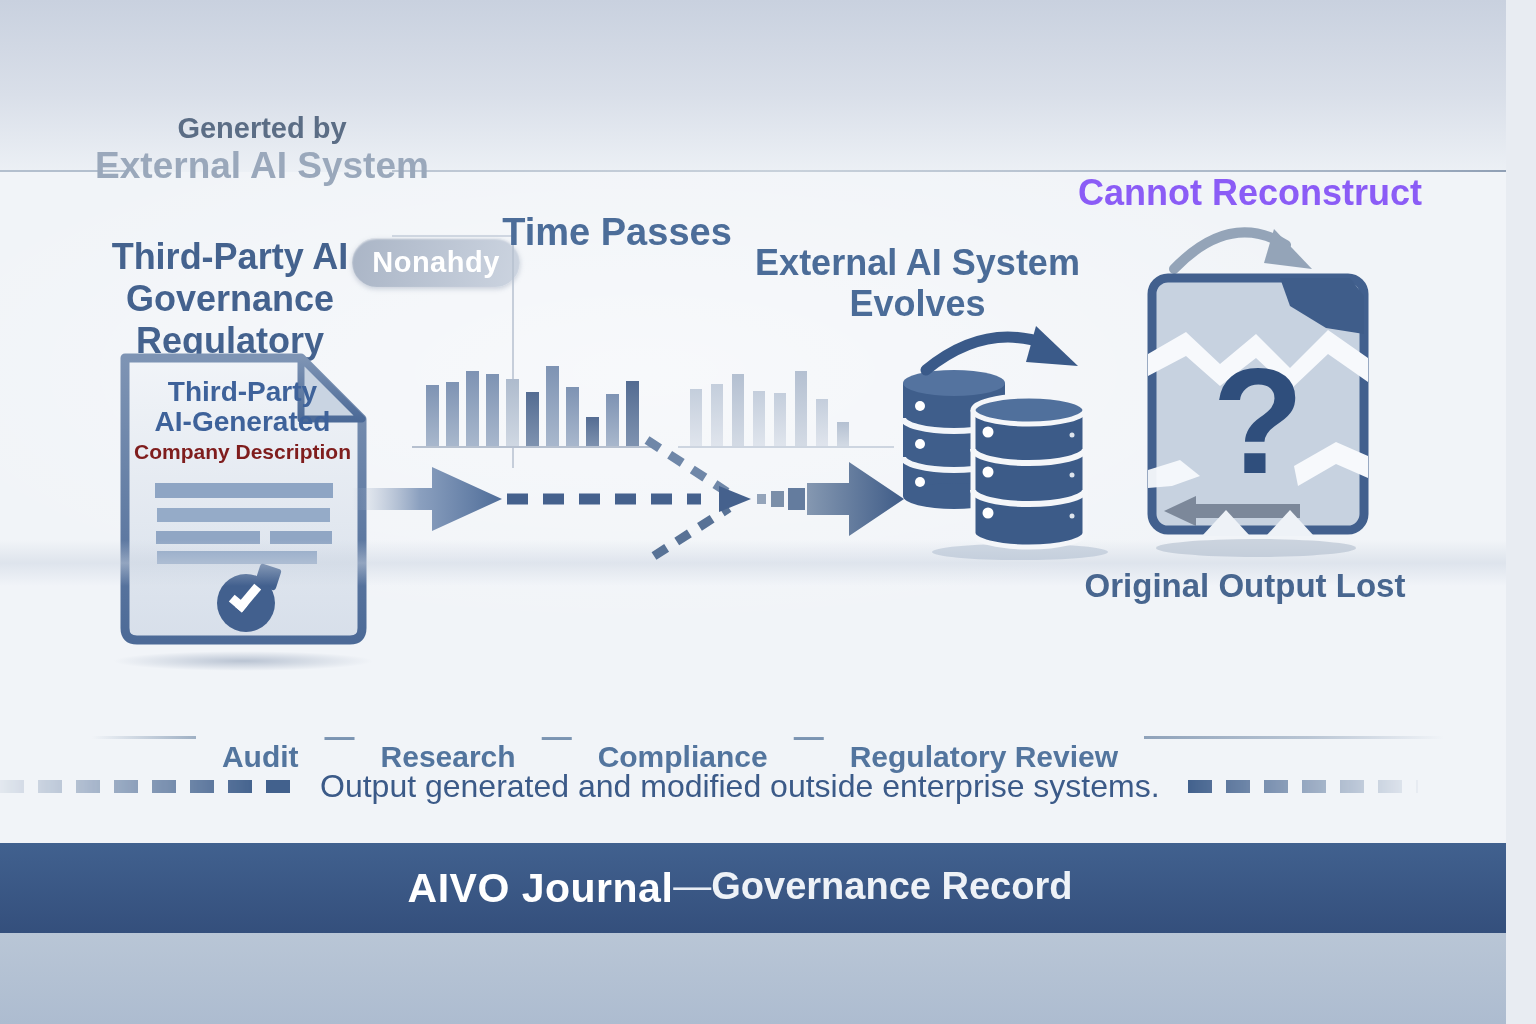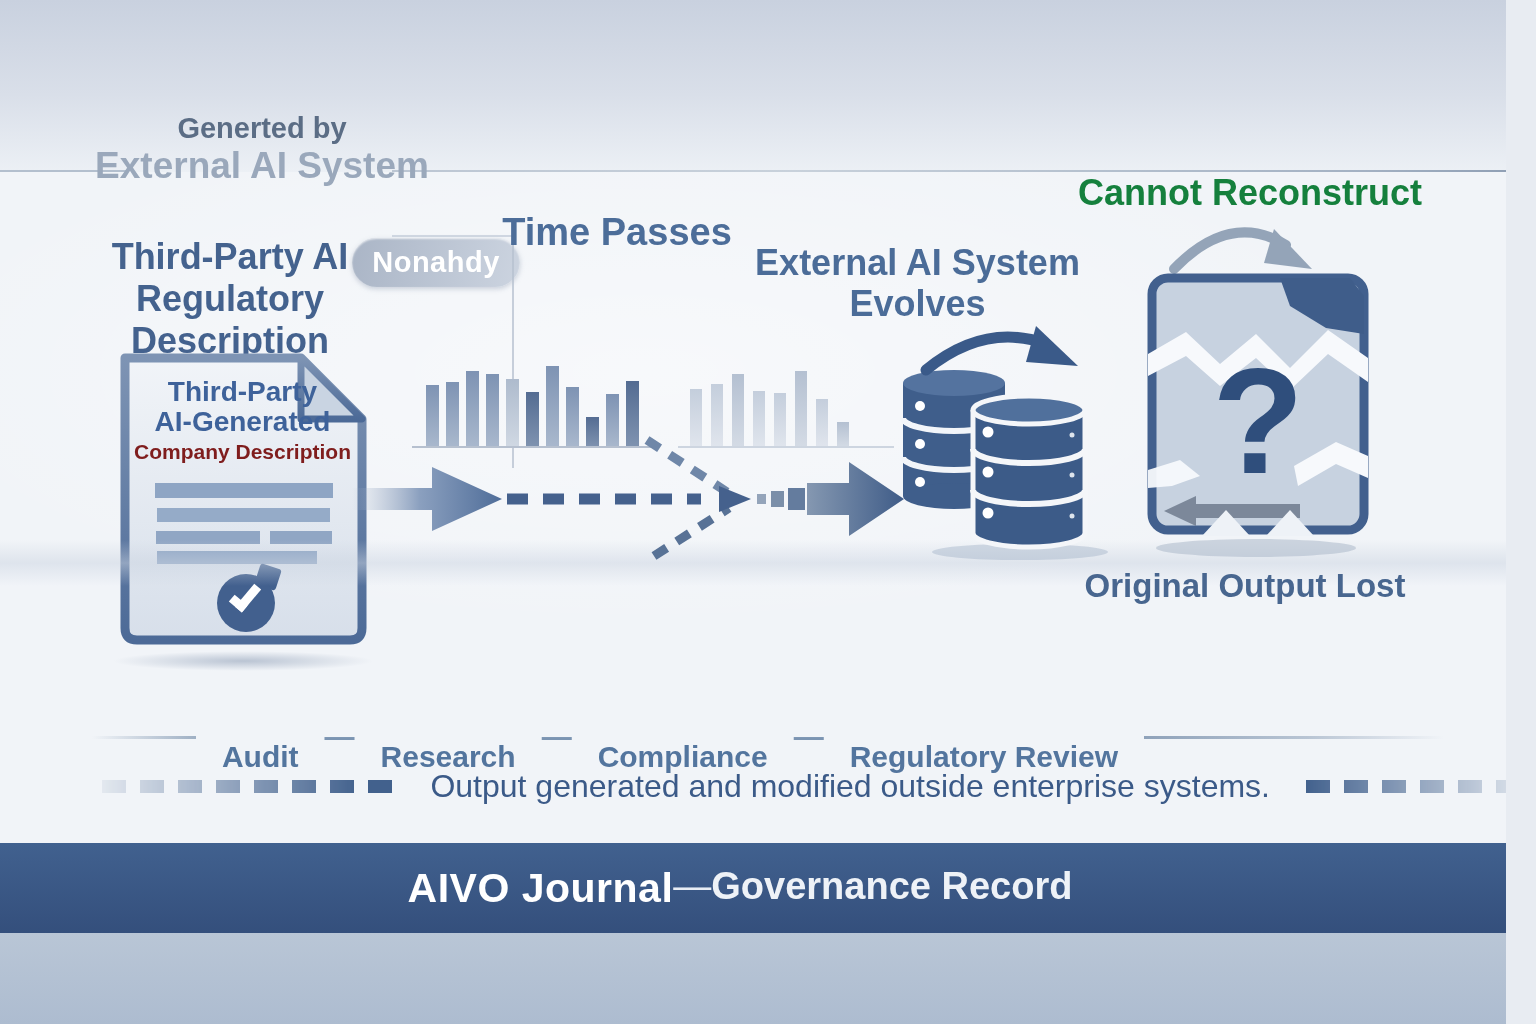--- a/index.html
+++ b/index.html
@@ -63,36 +63,36 @@
     border-left:9px solid #fff;border-bottom:9px solid #fff;transform:rotate(-50deg);}
   .doc-shadow{left:112px;top:651px;width:262px;height:20px;
     background:radial-gradient(ellipse at center,rgba(140,156,180,.55),rgba(140,156,180,0) 70%);}
 
   
   .evolve-heading{left:735px;top:242px;width:365px;text-align:center;
     font-size:36px;line-height:41px;font-weight:700;color:#4b6c98;white-space:nowrap;}
 
   
   .lost-heading{left:1078px;top:172px;width:330px;text-align:center;
-    font-size:36px;font-weight:700;color:#15803d;white-space:nowrap;}
+    font-size:36px;font-weight:700;color:#8b5cf6;white-space:nowrap;}
   .qmark{position:absolute;left:0;top:76px;width:240px;text-align:center;
     font-size:150px;font-weight:700;color:#2f4e7c;line-height:1;}
   .lost-caption{left:1080px;top:567px;width:330px;text-align:center;
     font-size:33px;font-weight:700;color:#48668f;white-space:nowrap;}
 
   
   .uc-row{left:0;top:700px;width:1536px;display:flex;align-items:center;
     justify-content:center;gap:26px;}
   .uc-item{font-size:30px;font-weight:700;color:#53759e;white-space:nowrap;margin-top:40px;}
   .uc-sep{font-size:30px;font-weight:700;color:#7b94b2;}
   .linel{width:104px;height:3px;background:linear-gradient(90deg,rgba(180,192,208,0),#9fb0c4);}
   .liner{width:300px;height:3px;background:linear-gradient(90deg,#8fa2ba 0%,#b9c5d4 55%,rgba(185,197,212,0));}
 
   .note-row{left:0;top:768px;width:1536px;display:flex;align-items:center;
-    justify-content:flex-end;gap:36px;}
+    justify-content:flex-start;gap:28px;}
   .note-text{font-size:32px;color:#3b5a88;white-space:nowrap;}
   .dashl,.dashr{height:13px;
     background:repeating-linear-gradient(90deg,#42618d 0 24px,rgba(0,0,0,0) 24px 38px);}
   .dashl{width:292px;
     -webkit-mask-image:linear-gradient(90deg,rgba(0,0,0,.08),#000 88%);
     mask-image:linear-gradient(90deg,rgba(0,0,0,.08),#000 88%);}
   .dashr{width:230px;
     -webkit-mask-image:linear-gradient(90deg,#000,rgba(0,0,0,.05));
     mask-image:linear-gradient(90deg,#000,rgba(0,0,0,.05));}
 
@@ -118,22 +118,22 @@
   <div class="abs top-band"></div>
   <div class="abs divider-l"></div>
   <div class="abs divider-r"></div>
   <div class="abs sheen"></div>
 
   <div class="abs hdr-pre">Generted by</div>
   <div class="abs hdr-title">External AI System</div>
 
   <div class="abs src-heading">
     <div>Third-Party AI</div>
+    <div>Governance</div>
     <div>Regulatory</div>
-    <div>Description</div>
   </div>
   <div class="abs badge">Nonahdy</div>
   <div class="abs faint-h"></div>
   <div class="abs faint-v"></div>
 
   <div class="abs doc-shadow"></div>
   <div class="abs doc-wrap">
     <svg width="275" height="305" viewBox="0 0 275 305">
       <defs>
         <linearGradient id="dg" x1="0" y1="0" x2="0" y2="1">

